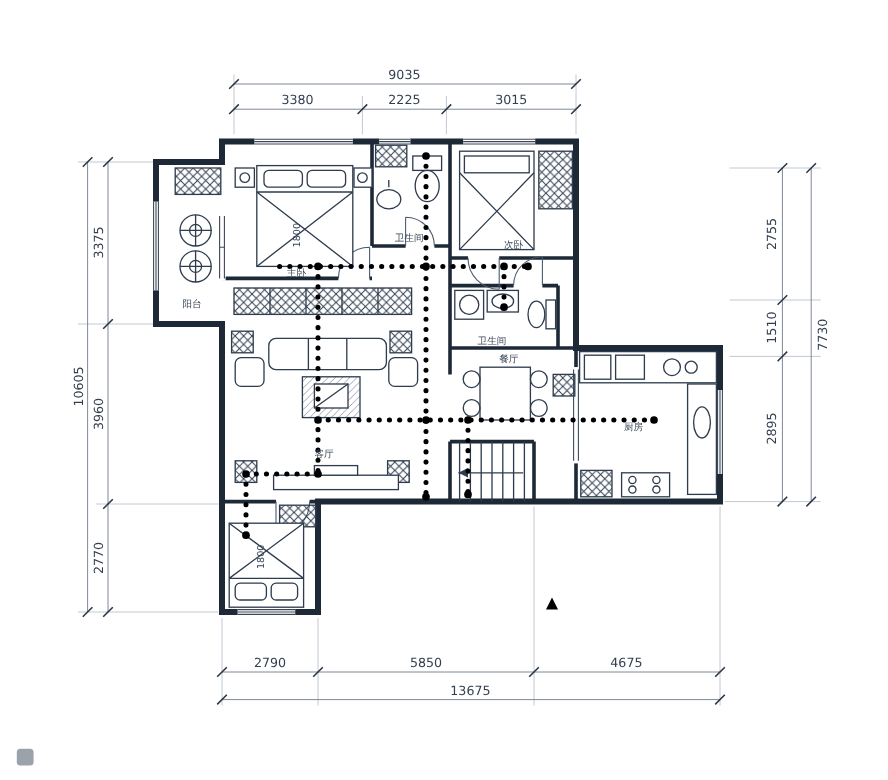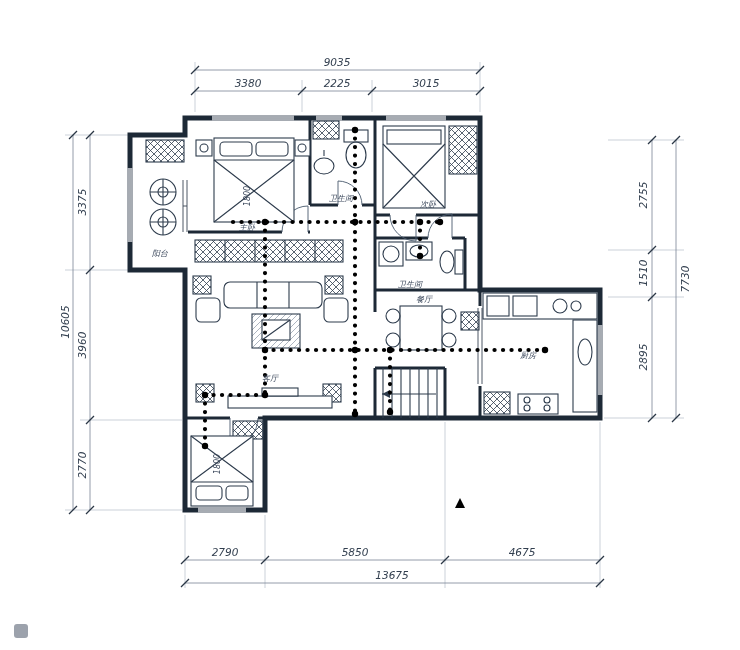--- a/index.html
+++ b/index.html
@@ -1,17 +1,17 @@
 <!DOCTYPE html>
 <html><head>
 <meta charset="utf-8">
 <style>
   html,body{margin:0;padding:0;background:#ffffff;}
   body{width:740px;height:650px;overflow:hidden;font-family:"DejaVu Sans", sans-serif;}
-  #stage{width:740px;height:650px;position:relative;background:#ffffff;font-style:italic;}
+  #stage{width:740px;height:650px;position:relative;background:#ffffff;}
   svg{display:block;}
   .dim-line{stroke:#7a8494;stroke-width:0.8;fill:none;}
   .ext-line{stroke:#aab2bf;stroke-width:0.6;fill:none;}
   .tick{stroke:#2b3746;stroke-width:1.3;fill:none;}
   .dim-text{font-size:10.5px;fill:#323f4f;}
   .wall-outer{stroke:#1d2936;stroke-width:5;fill:none;}
   .wall-inner{stroke:#1d2936;stroke-width:3;fill:none;}
   .win{stroke:#3b4656;stroke-width:0.9;fill:none;}
   .gap{fill:#ffffff;stroke:none;}
   .furn{stroke:#2e3c4d;stroke-width:1.1;fill:none;}

